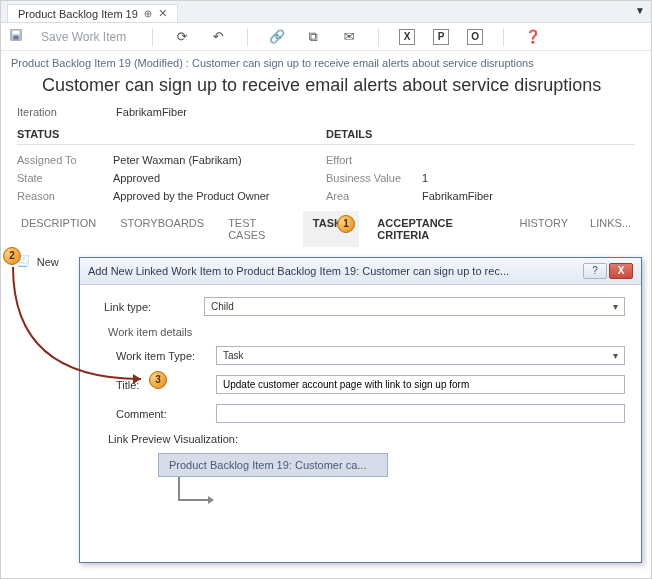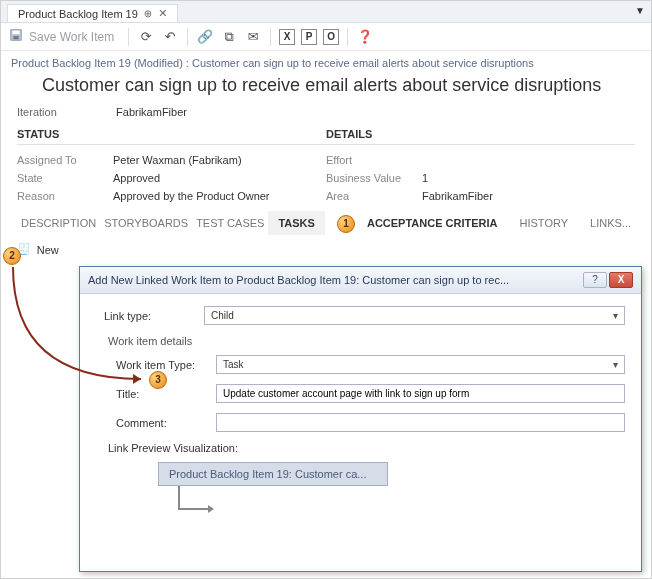--- a/index.html
+++ b/index.html
@@ -6,21 +6,21 @@
 body { width: 652px; height: 579px; background: #fff; position: relative; overflow: hidden; border: 1px solid #d0d0d0; }
 
 
 .tab-bar { height: 22px; background: #eef2f7; border-bottom: 1px solid #d8dde6; display: flex; align-items: flex-end; padding-left: 6px; position: relative; }
 .tab { background: #fff; border: 1px solid #d8dde6; border-bottom: none; padding: 2px 10px; font-size: 11px; color: #333; display: flex; align-items: center; gap: 6px; }
 .pin { color: #666; font-size: 10px; }
 .closex { color: #666; font-size: 11px; cursor: pointer; }
 .drop-triangle { position: absolute; right: 6px; top: 4px; color: #333; font-size: 10px; }
 
 
-.toolbar { height: 28px; display: flex; align-items: center; padding: 0 8px; gap: 6px; border-bottom: 1px solid #e8e8e8; }
+.toolbar { height: 28px; display: flex; align-items: center; padding: 0 8px; gap: 18px; border-bottom: 1px solid #e8e8e8; }
 .icon-btn { width: 18px; height: 18px; display: flex; align-items: center; justify-content: center; font-size: 13px; color: #555; }
 .save-label { font-size: 12px; color: #9aa0a6; margin-right: 6px; }
 .disk-icon svg { width: 14px; height: 14px; }
 .sep { width: 1px; height: 18px; background: #ddd; margin: 0 2px; }
 .boxed { border: 1px solid #888; width: 16px; height: 16px; font-size: 10px; font-weight: bold; text-align: center; line-height: 14px; color: #333; }
 
 
 .breadcrumb { padding: 6px 10px 2px; font-size: 11px; color: #5b6b8a; }
 
 
@@ -34,31 +34,31 @@
 
 .two-col { display: flex; padding: 0 16px; }
 .col { flex: 1; }
 .section-head { font-size: 11px; font-weight: bold; color: #333; border-bottom: 1px solid #e0e0e0; padding-bottom: 4px; margin-bottom: 6px; }
 .field-row { display: flex; font-size: 11px; padding: 3px 0; }
 .field-label { width: 96px; color: #888; }
 .field-val { color: #333; }
 
 
 .subtabs { display: flex; padding: 6px 16px 0; align-items: flex-end; gap: 14px; }
-.subtabs .group { display: flex; }
+.subtabs .group { display: flex; gap: 16px; }
 .subtab { font-size: 11px; color: #777; padding: 6px 4px; }
 .subtab.active { font-weight: bold; color: #333; background: #f1f1f1; padding: 6px 10px; }
 .subtab.crit { font-weight: bold; color: #333; }
 .right-group { margin-left: auto; display: flex; gap: 14px; }
 
 
 .new-row { padding: 8px 16px; display: flex; align-items: center; gap: 6px; font-size: 11px; color: #333; }
 
 
-.dialog { position: absolute; left: 78px; top: 265px; width: 563px; height: 306px; background: #fff; border: 1px solid #5b7aa8; box-shadow: 2px 2px 6px rgba(0,0,0,0.25); }
+.dialog { position: absolute; left: 78px; top: 256px; width: 563px; height: 306px; background: #fff; border: 1px solid #5b7aa8; box-shadow: 2px 2px 6px rgba(0,0,0,0.25); }
 .dialog-title { background: linear-gradient(#f4f7fb, #e2e8f2); border-bottom: 1px solid #c6d0e0; padding: 5px 8px; font-size: 11px; color: #2a3a5a; display: flex; align-items: center; }
 .dialog-title-text { flex: 1; overflow: hidden; white-space: nowrap; text-overflow: ellipsis; }
 .dlg-icons { display: flex; gap: 2px; }
 .dlg-help, .dlg-close { width: 24px; height: 16px; border: 1px solid #a8b4c8; background: linear-gradient(#f6f8fb,#dde4ee); font-size: 10px; text-align: center; line-height: 14px; color: #3a4a6a; border-radius: 2px; }
 .dlg-close { background: linear-gradient(#e27a6a,#c84a3a); color: #fff; border-color: #a63a2a; font-weight: bold; }
 
 .dlg-body { padding: 12px 16px; font-size: 11px; color: #333; }
 .dlg-row { display: flex; align-items: center; margin-bottom: 10px; }
 .dlg-row label { width: 100px; color: #333; margin-left: 8px; }
 .dlg-select, .dlg-input { flex: 1; border: 1px solid #aab4c4; padding: 3px 6px; font-size: 10px; background: #fff; }

